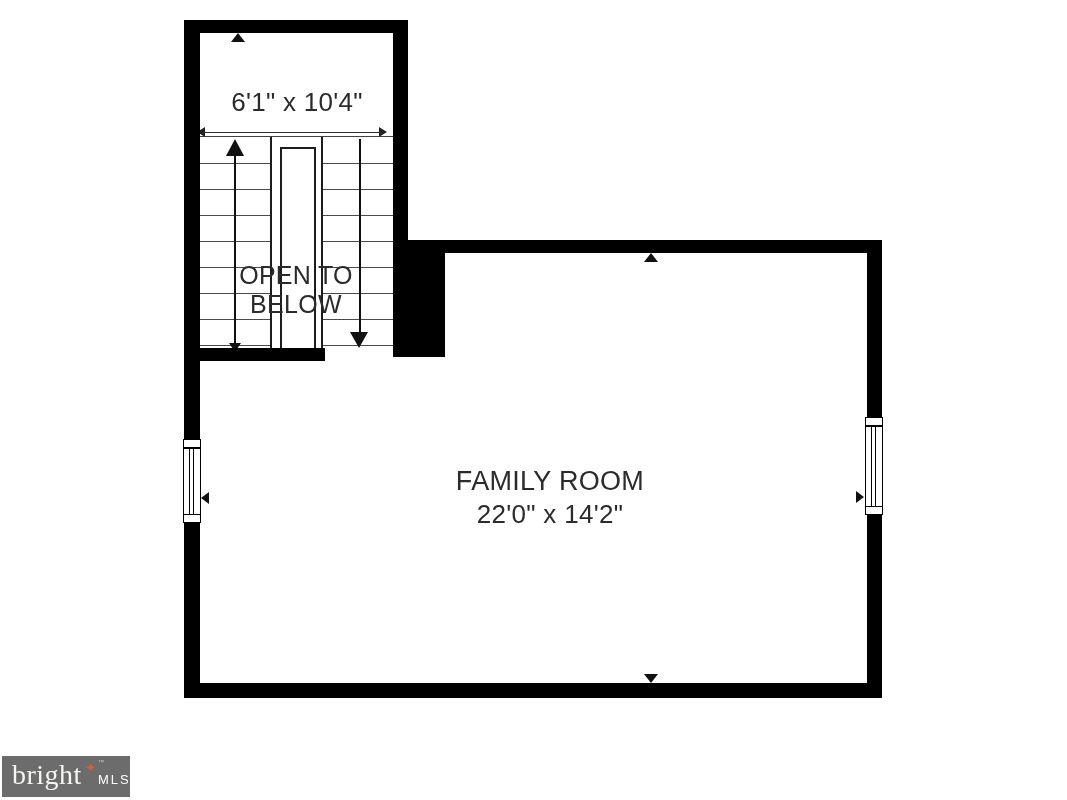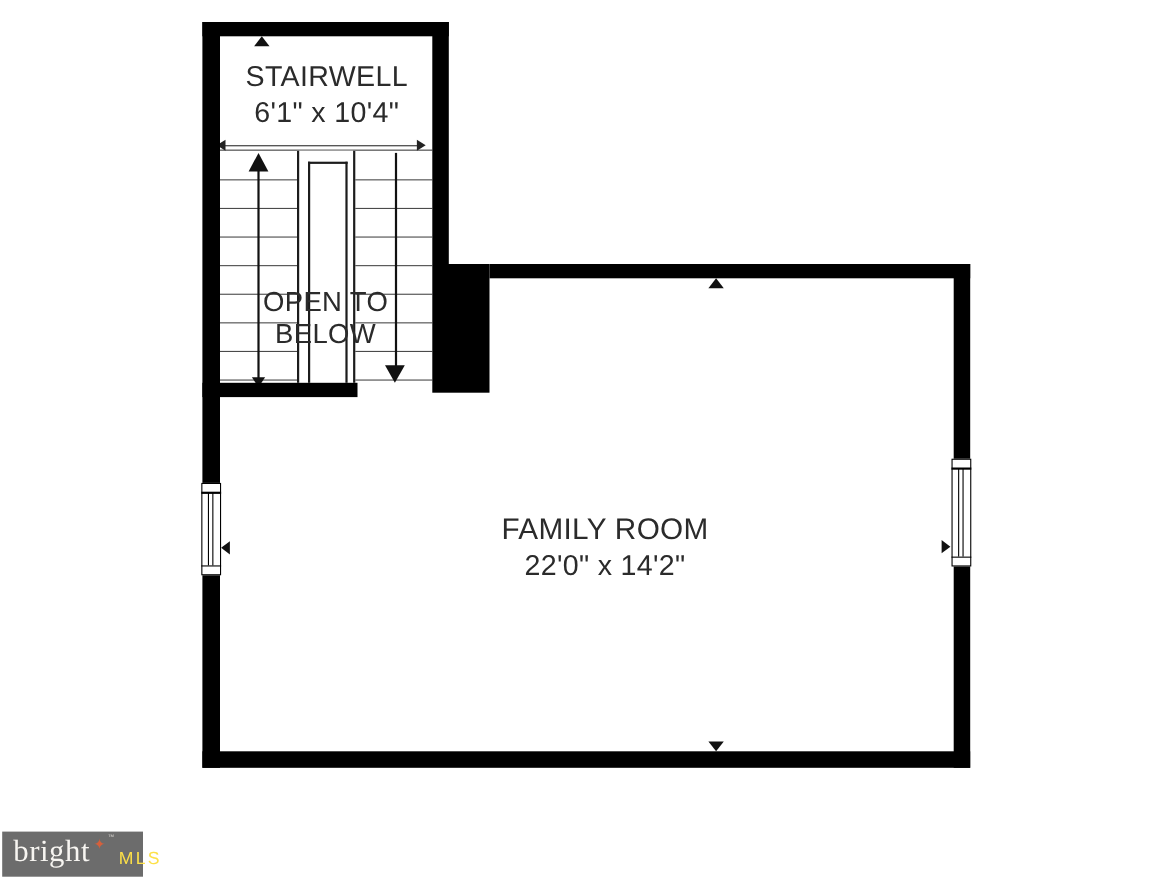--- a/index.html
+++ b/index.html
@@ -56,21 +56,21 @@
   .open-below     { left:196px; top:261px; width:200px; font-size:25px; z-index:3; }
   .family-name    { left:250px; top:466px; width:600px; font-size:27px; }
   .family-dims    { left:250px; top:499px; width:600px; font-size:26px; }
 
   
   .logo-box { position:absolute; left:2px; top:756px; width:128px; height:41px; background:#6c6c6c; z-index:8; }
   .logo-brand { position:absolute; left:10px; top:3px; font-family:Liberation Serif, serif;
                 font-size:28px; color:#f7f5f1; letter-spacing:0.5px; }
   .logo-star  { position:absolute; left:83px; top:4px; color:#d4603c; font-size:13px; }
   .logo-tm    { position:absolute; left:96px; top:3px; font-size:6px; color:#cfccc8; }
-  .logo-mls   { position:absolute; left:106px; top:16px; font-size:16px; letter-spacing:2px; color:#fde047; }
+  .logo-mls   { position:absolute; left:96px; top:16px; font-size:13px; letter-spacing:2px; color:#ffffff; }
   .disclaimer { position:absolute; left:250px; top:766px; width:572px; text-align:center;
                 font-size:9px; color:#b5b3b1; letter-spacing:0.3px; z-index:8; }
 </style>
 </head>
 <body>
 
 <div id="canvas">
 
   <div class="wall" style="left:184px; top:20px;  width:16px;  height:678px;"></div>
   <div class="wall" style="left:184px; top:20px;  width:224px; height:13px;"></div>
@@ -114,21 +114,20 @@
     <div class="win-band-top"></div>
     <div class="win-glass"></div>
     <div class="win-band-bot"></div>
   </div>
   <div class="window win-right">
     <div class="win-band-top"></div>
     <div class="win-glass"></div>
     <div class="win-band-bot"></div>
   </div>
 
-  <div class="label stairwell-name">STAIRWELL</div>
   <div class="label stairwell-dims">6'1" x 10'4"</div>
   <div class="label family-name">FAMILY ROOM</div>
   <div class="label open-below">OPEN TO BELOW</div>
   <div class="label family-dims">22'0" x 14'2"</div>
 
   <div class="logo-box">
     <span class="logo-brand">bright</span>
     <span class="logo-star">✦</span>
     <span class="logo-tm">™</span>
     <span class="logo-mls">MLS</span>

